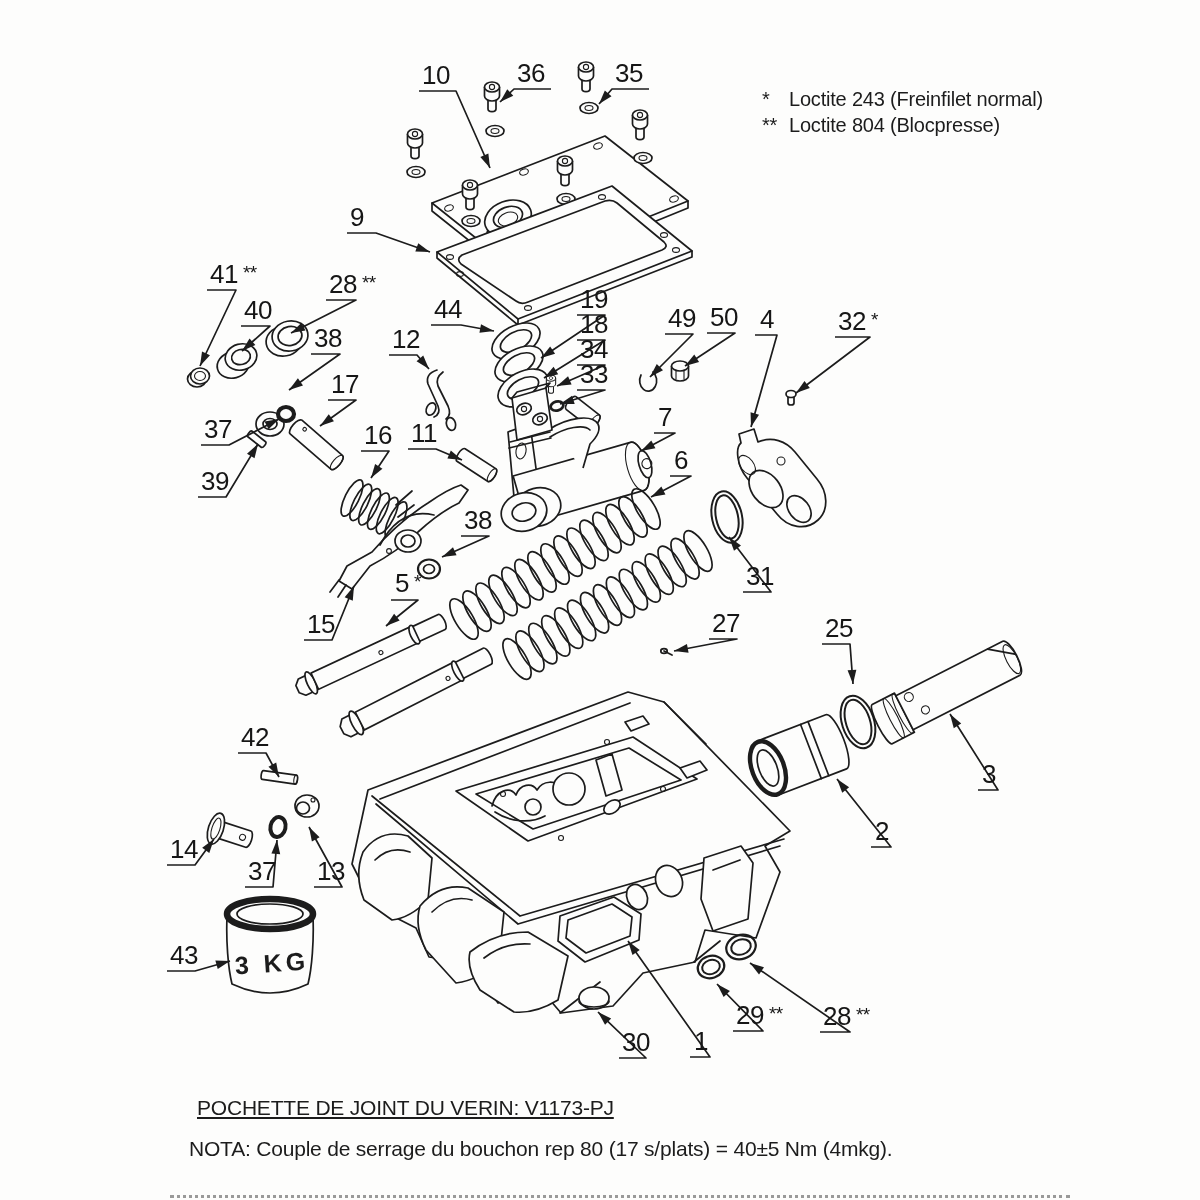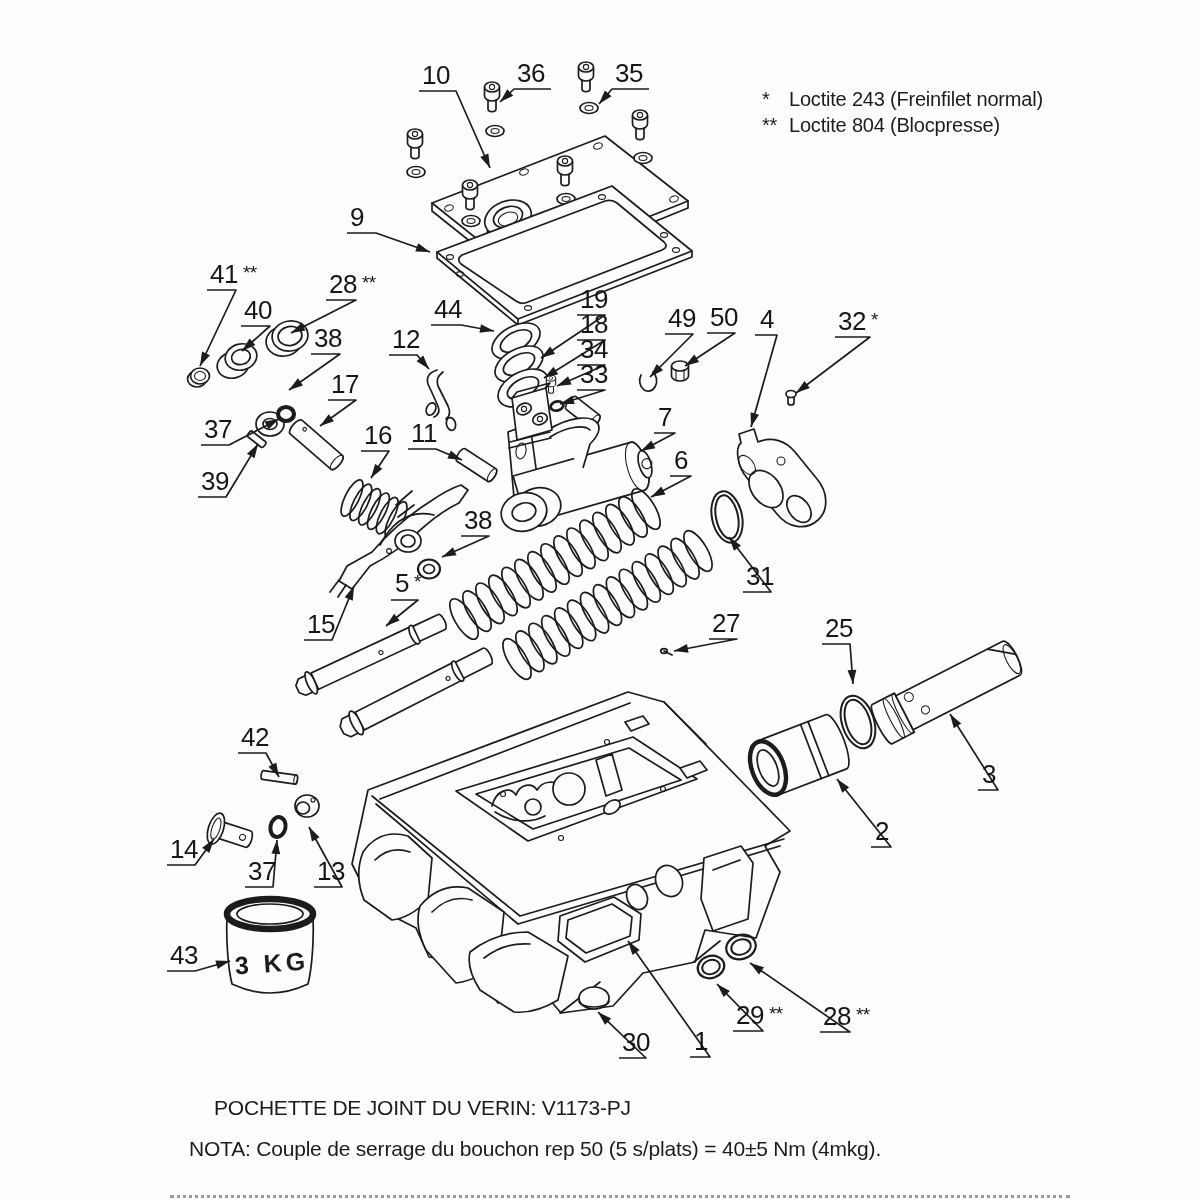--- a/index.html
+++ b/index.html
@@ -14,21 +14,21 @@
   .thick{fill:#fdfdfc;stroke:#1c1c1c;stroke-width:4.4;}
   .rim{fill:#fdfdfc;stroke:#1c1c1c;stroke-width:6.5;}
   .leader{fill:none;stroke:#1c1c1c;stroke-width:1.7;stroke-linejoin:round;}
   .arrowhead{fill:#1c1c1c;stroke:none;}
   .plbl{font-family:"Liberation Sans",sans-serif;font-size:26px;letter-spacing:-0.5px;fill:#161616;}
   .plbl .star{font-size:19px;}
   .can-text{font-family:"Liberation Sans",sans-serif;font-size:25px;font-weight:bold;letter-spacing:4px;fill:#1c1c1c;text-anchor:middle;}
   .legend{position:absolute;left:762px;top:86px;font-size:20px;letter-spacing:-0.2px;line-height:26px;}
   .lrow{display:flex;}
   .lstar{width:27px;flex:0 0 27px;}
-  .f1{position:absolute;left:214px;top:1096px;font-size:21px;letter-spacing:-0.2px;}
+  .f1{position:absolute;left:197px;top:1096px;font-size:21px;letter-spacing:-0.2px;text-decoration:underline;}
   .f2{position:absolute;left:189px;top:1137px;font-size:21px;letter-spacing:-0.2px;}
   .scan-strip{position:absolute;left:170px;top:1195px;width:900px;border-top:3px dotted #4a4a4a;opacity:.55;}
 </style>
 </head>
 <body>
 
 <div class="page">
 
 <svg id="art" width="1200" height="1200" viewBox="0 0 1200 1200">
   <defs>
@@ -504,16 +504,16 @@
     <span class="lstar">*</span>
     <span>Loctite 243 (Freinfilet normal)</span>
   </div>
   <div class="lrow">
     <span class="lstar">**</span>
     <span>Loctite 804 (Blocpresse)</span>
   </div>
 </div>
 
 <div class="f1">POCHETTE DE JOINT DU VERIN: V1173-PJ</div>
-<div class="f2">NOTA: Couple de serrage du bouchon rep 50 (5 s/plats) = 40±5 Nm (4mkg).</div>
+<div class="f2">NOTA: Couple de serrage du bouchon rep 80 (17 s/plats) = 40±5 Nm (4mkg).</div>
 <div class="scan-strip"></div>
 
 </div>
 
 </body></html>

